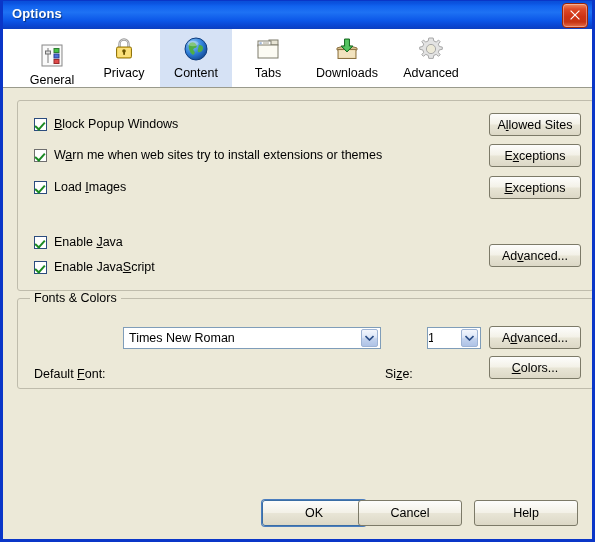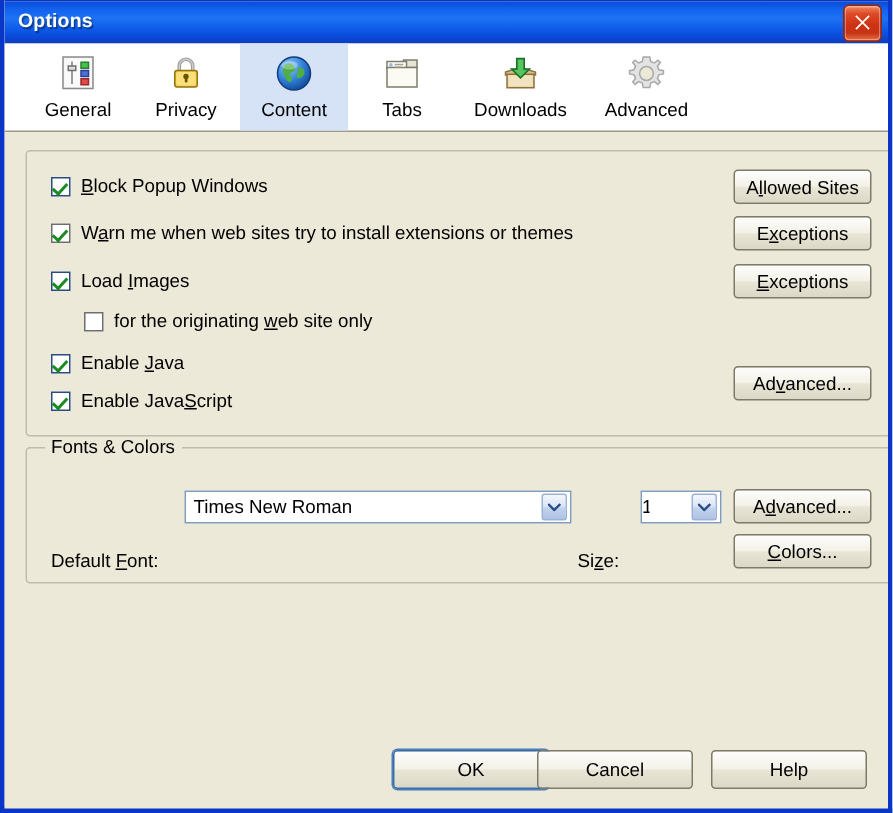--- a/index.html
+++ b/index.html
@@ -80,21 +80,21 @@
     height: 58px;
     display: flex;
     flex-direction: column;
     align-items: center;
     justify-content: flex-start;
     padding-top: 4px;
     box-sizing: border-box;
     cursor: pointer;
     background: transparent;
   }
-  .tab.first { margin-left: 13px; }
+  .tab.first { margin-left: 13px; justify-content: flex-end; }
   .tab.selected { background: #D6E2F5; }
   .tab .tab-icon { height: 32px; display:flex; align-items:center; justify-content:center; }
   .tab .tab-label {
     margin-top: 1px;
     font-size: 12.5px;
     color: #000;
     white-space: nowrap;
   }
   .tab.w-downloads { width: 86px; }
   .tab.w-advanced  { width: 82px; }
@@ -374,24 +374,20 @@
       <div class="chk-row" style="left:16px; top:47px;">
         <span class="cb soft checked"></span>
         <span class="chk-label">W<span class="ak">a</span>rn me when web sites try to install extensions or themes</span>
       </div>
 
       <div class="chk-row" style="left:16px; top:79px;">
         <span class="cb checked"></span>
         <span class="chk-label">Load <span class="ak">I</span>mages</span>
       </div>
 
-      <div class="chk-row" style="left:38px; top:106px;">
-        <span class="cb soft"></span>
-        <span class="chk-label">for the originating <span class="ak">w</span>eb site only</span>
-      </div>
 
       <div class="chk-row" style="left:16px; top:134px;">
         <span class="cb checked"></span>
         <span class="chk-label">Enable <span class="ak">J</span>ava</span>
       </div>
 
       <div class="chk-row" style="left:16px; top:159px;">
         <span class="cb checked"></span>
         <span class="chk-label">Enable Java<span class="ak">S</span>cript</span>
       </div>

